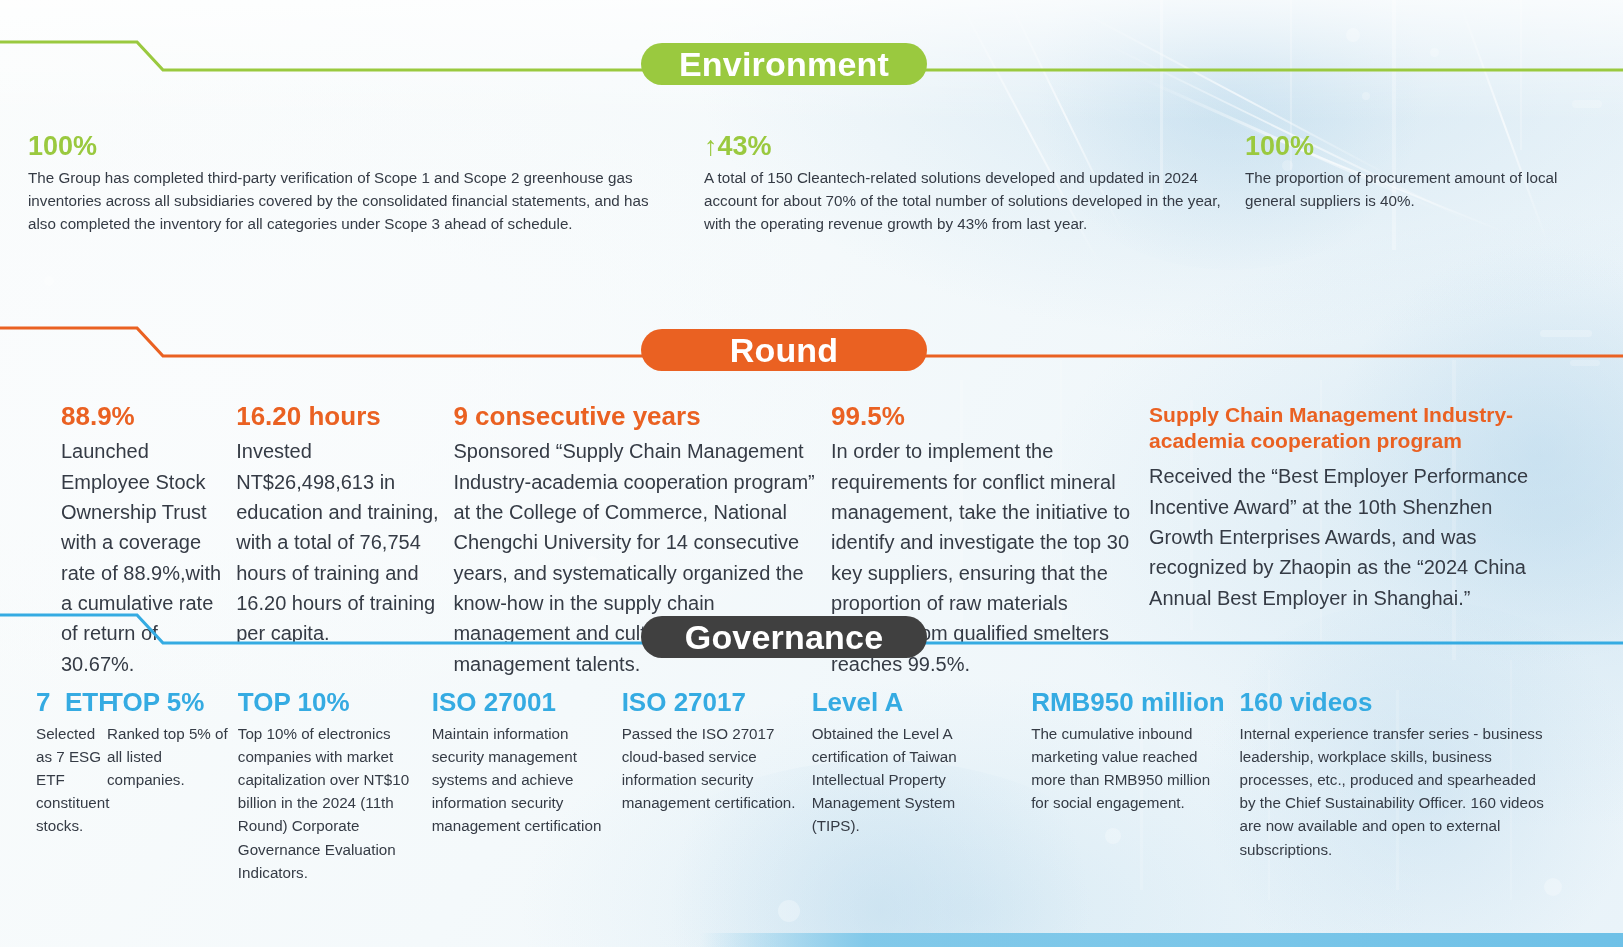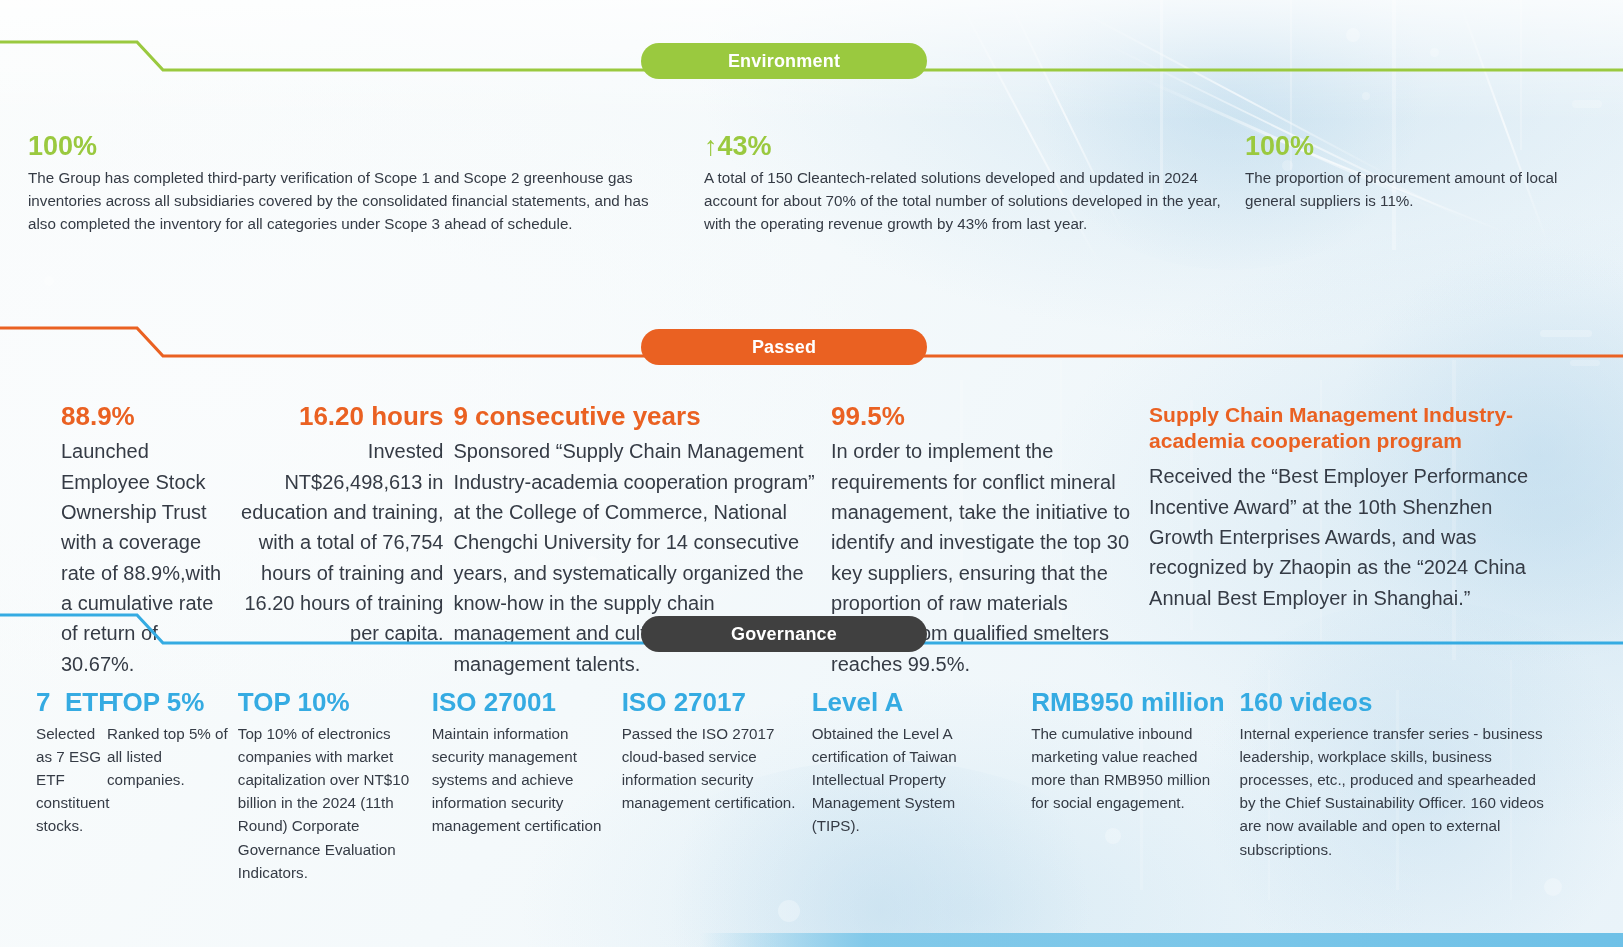--- a/index.html
+++ b/index.html
@@ -42,24 +42,24 @@
   }
 
   
   #page { position:relative; z-index:2; width:1623px; height:947px; }
 
   .section-rule { position:absolute; left:0; width:100%; height:70px; }
   .section-rule svg { display:block; width:100%; height:70px; }
 
   .pill {
     position:absolute;
-    height:36px;
+    height:42px;
     border-radius:21px;
     color:#ffffff;
-    font-size:18px;
+    font-size:34px;
     font-weight:bold;
     letter-spacing:0.2px;
     display:flex; align-items:center; justify-content:center;
     padding:0 34px;
     white-space:nowrap;
   }
 
   .cols { position:absolute; display:flex; }
   .col { }
   .stat-value {
@@ -154,40 +154,40 @@
     <div class="col" style="width:660px;padding-left:28px;padding-right:8px;">
       <div class="stat-value">100%</div>
       <div class="stat-desc">The Group has completed third-party verification of Scope 1 and Scope 2 greenhouse gas inventories across all subsidiaries covered by the consolidated financial statements, and has also completed the inventory for all categories under Scope 3 ahead of schedule.</div>
     </div>
     <div class="col" style="width:585px;padding-left:44px;padding-right:8px;">
       <div class="stat-value">↑43%</div>
       <div class="stat-desc">A total of 150 Cleantech-related solutions developed and updated in 2024 account for about 70% of the total number of solutions developed in the year, with the operating revenue growth by 43% from last year.</div>
     </div>
     <div class="col" style="width:378px;padding-left:0px;padding-right:60px;">
       <div class="stat-value">100%</div>
-      <div class="stat-desc">The proportion of procurement amount of local general suppliers is 11%.</div>
+      <div class="stat-desc">The proportion of procurement amount of local general suppliers is 40%.</div>
     </div>
   </div>
 
   <div class="section-rule" style="top:316px;">
     <svg viewBox="0 0 1623 70" preserveAspectRatio="none" aria-hidden="true">
       <polyline points="0,12 137,12 163,40 1623,40" fill="none" stroke="#ea6122" stroke-width="3.2"></polyline>
     </svg>
   </div>
 
   <div class="pill" style="left:641px;top:329px;width:286px;background:#ea6122;">
-    <span>Passed</span>
+    <span>Round</span>
   </div>
 
   <div class="cols soc" style="left:0px;top:402px;width:1623px;">
     <div class="col" style="width:207px;padding-left:28px;padding-right:10px;margin-left:33px;">
       <div class="stat-value">88.9%</div>
       <div class="stat-desc">Launched Employee Stock Ownership Trust with a coverage rate of 88.9%,with a cumulative rate of return of 30.67%.</div>
     </div>
-    <div class="col" style="width:222px;padding-left:0px;padding-right:10px;text-align:right;">
+    <div class="col" style="width:222px;padding-left:0px;padding-right:10px;">
       <div class="stat-value">16.20 hours</div>
       <div class="stat-desc">Invested NT$26,498,613 in education and training, with a total of 76,754 hours of training and 16.20 hours of training per capita.</div>
     </div>
     <div class="col" style="width:386px;padding-left:0px;padding-right:12px;">
       <div class="stat-value">9 consecutive years</div>
       <div class="stat-desc">Sponsored “Supply Chain Management Industry-academia cooperation program” at the College of Commerce, National Chengchi University for 14 consecutive years, and systematically organized the know-how in the supply chain management and cultivated supply chain management talents.</div>
     </div>
     <div class="col" style="width:325px;padding-left:0px;padding-right:14px;">
       <div class="stat-value">99.5%</div>
       <div class="stat-desc">In order to implement the requirements for conflict mineral management, take the initiative to identify and investigate the top 30 key suppliers, ensuring that the proportion of raw materials sourced from qualified smelters reaches 99.5%.</div>

